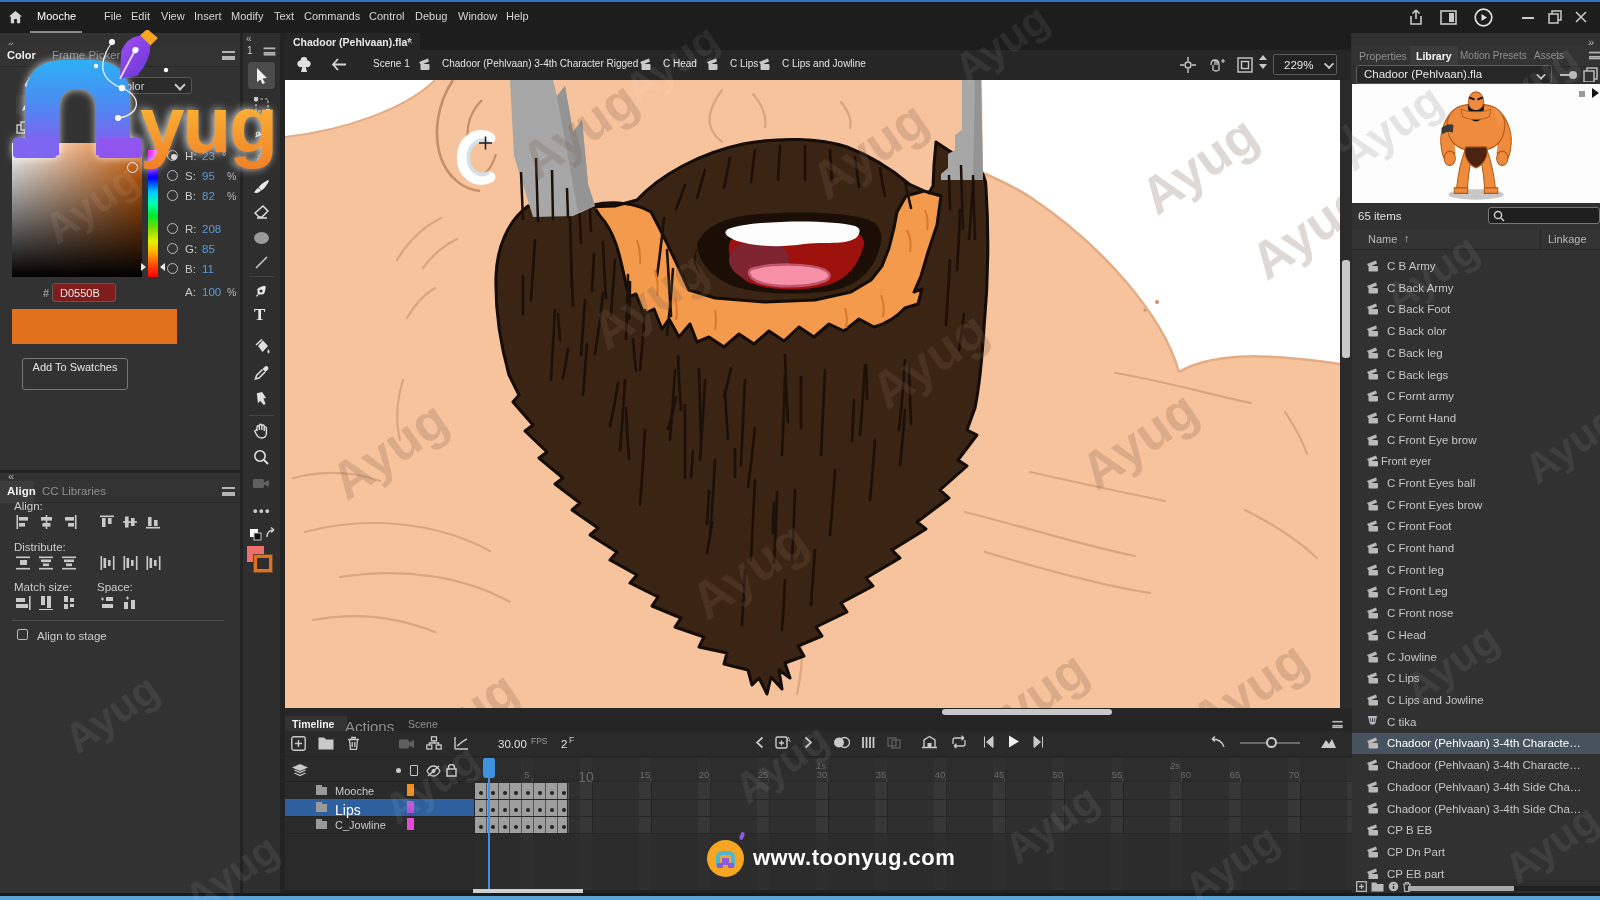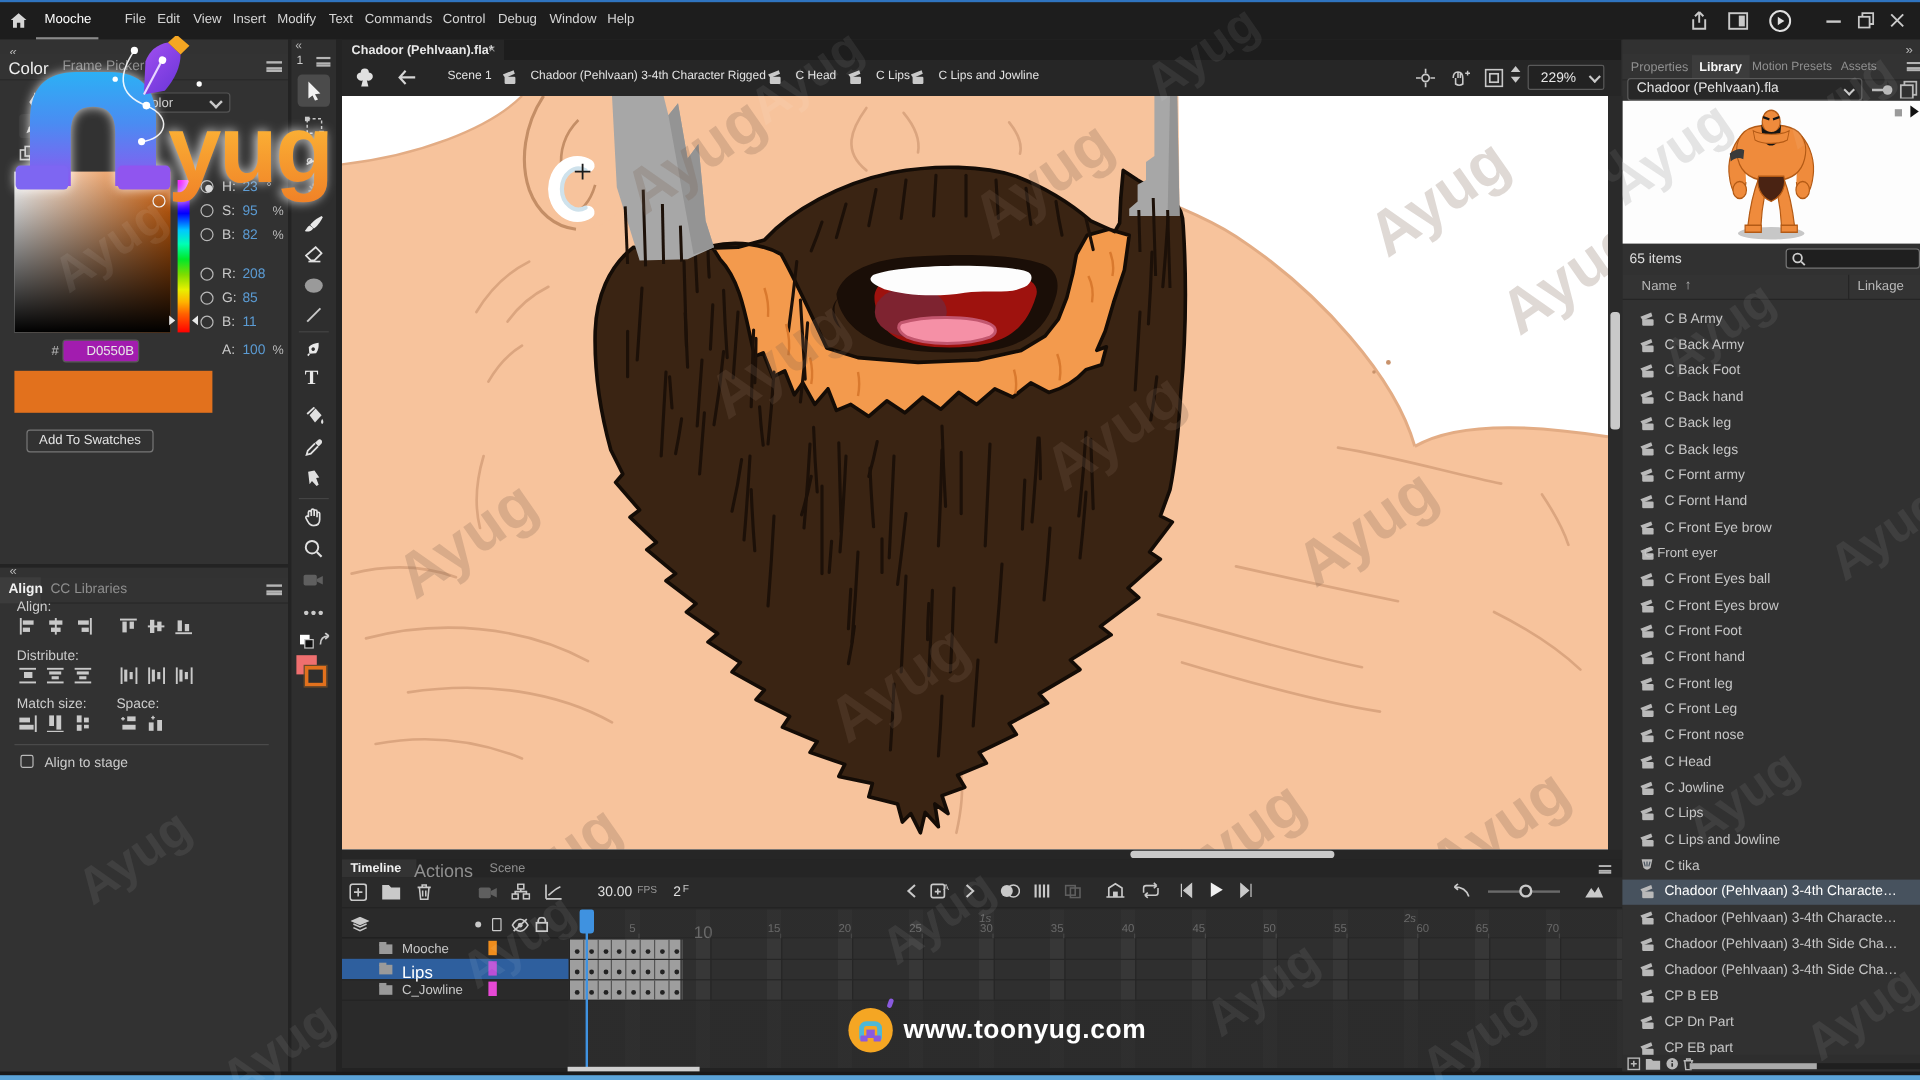--- a/index.html
+++ b/index.html
@@ -64,21 +64,21 @@
     </svg>
   <svg class="abs" style="left:1575px;top:9px" width="12" height="12" viewBox="0 0 12 12">
       <path d="M1 1 L11 11 M11 1 L1 11" stroke="#c9c9c9" stroke-width="1.6"></path>
     </svg>
 </div>
 
 <div class="abs" id="leftcol">
 
   <div class="abs" style="left:8px;top:5px;color:#b5b5b5;font-size:11px;letter-spacing:-1px">«</div>
   <div class="abs" style="left:0px;top:12px;width:240px;height:22px;background:#333;border-bottom:1px solid #292929"></div>
-  <div class="abs" style="left:7px;top:16px;color:#f0f0f0;font-size:14px;font-weight:normal">Color</div>
+  <div class="abs" style="left:7px;top:16px;color:#f0f0f0;font-size:11px;font-weight:bold">Color</div>
   <div class="abs" style="left:52px;top:16px;color:#8f8f8f;font-size:11.5px">Frame Picker</div>
   <div class="abs hamb" style="left:222px;top:18px"></div>
 
   <svg class="abs" style="left:20px;top:44px" width="18" height="16" viewBox="0 0 18 16">
       <path d="M5 8 L9 2 L15 8 L9 14 Z M9 2 L9 0" fill="#cfcfcf" stroke="#cfcfcf"></path>
       <path d="M16 10 q2 3 0 4 q-2 -1 0 -4" fill="#cfcfcf"></path>
     </svg>
   <div class="abs" style="left:93px;top:44px;width:99px;height:17px;background:#2a2a2a;border:1px solid #555;border-radius:3px"></div>
   <div class="abs" style="left:126px;top:47px;color:#ccc;font-size:11px">olor</div>
   <div class="abs chev" style="left:176px;top:48px"></div>
@@ -118,23 +118,23 @@
     <div class="abs" style="left:185px;top:210px;color:#c9c9c9;font-size:11.5px">G:</div>
     <div class="abs" style="left:202px;top:210px;color:#5b9bd3;font-size:11.5px">85</div>
     <div class="abs" style="left:167px;top:230px;width:11px;height:11px;border:1.5px solid #b9b9b9;border-radius:50%"></div>
     <div class="abs" style="left:185px;top:230px;color:#c9c9c9;font-size:11.5px">B:</div>
     <div class="abs" style="left:202px;top:230px;color:#5b9bd3;font-size:11.5px">11</div>
     <div class="abs" style="left:185px;top:253px;color:#c9c9c9;font-size:11.5px">A:</div>
     <div class="abs" style="left:202px;top:253px;color:#5b9bd3;font-size:11.5px">100</div>
     <div class="abs" style="left:227px;top:253px;color:#b9b9b9;font-size:10.5px">%</div>
 
   <div class="abs" style="left:43px;top:254px;color:#bbb;font-size:11px">#</div>
-  <div class="abs" style="left:52px;top:250px;width:64px;height:19px;background:#a21caf;border:1px solid #5a5a5a;border-radius:3px;color:#e8e8e8;font-size:11px;line-height:18px;padding-left:19px">D0550B</div>
+  <div class="abs" style="left:52px;top:250px;width:64px;height:19px;background:#7f1d1d;border:1px solid #5a5a5a;border-radius:3px;color:#e8e8e8;font-size:11px;line-height:18px;padding-left:7px">D0550B</div>
   <div class="abs" style="left:12px;top:276px;width:165px;height:35px;background:#e2711d"></div>
-  <div class="abs" style="left:22px;top:325px;width:106px;height:19px;border:1px solid #777;border-radius:3px;color:#e3e3e3;font-size:11px;text-align:center;line-height:17px">Add To Swatches</div>
+  <div class="abs" style="left:22px;top:325px;width:106px;height:32px;border:1px solid #777;border-radius:3px;color:#e3e3e3;font-size:11px;text-align:center;line-height:17px">Add To Swatches</div>
   <div class="abs sep" style="left:0;top:437px;width:240px;height:3px"></div>
 
   <div class="abs" style="left:8px;top:437px;color:#b5b5b5;font-size:11px">«</div>
   <div class="abs" style="left:0px;top:448px;width:240px;height:22px;background:#333;border-bottom:1px solid #292929"></div>
   <div class="abs" style="left:0px;top:448px;width:34px;height:22px;background:#3c3c3c"></div>
   <div class="abs" style="left:7px;top:452px;color:#f0f0f0;font-size:11.5px;font-weight:bold">Align</div>
   <div class="abs" style="left:42px;top:452px;color:#8f8f8f;font-size:11.5px">CC Libraries</div>
   <div class="abs hamb" style="left:222px;top:454px"></div>
   <div class="abs" style="left:14px;top:467px;color:#ccc;font-size:11.5px">Align:</div>
   <svg class="abs" style="left:16px;top:482px" width="15" height="14" viewBox="0 0 15 14">
@@ -886,21 +886,21 @@
     <div class="abs" style="left:35px;top:249px;color:#c6c6c6;font-size:11.5px;white-space:nowrap">C Back Army</div>
     <svg class="abs" style="left:14px;top:269px" width="15" height="13" viewBox="0 0 15 13">
       <path d="M1 5 L10 1.5 L11 4.5 L3 8 Z" fill="#b9b9b9"></path>
       <rect x="2.5" y="7" width="9.5" height="5.5" rx="1" fill="#b9b9b9"></rect>
     </svg>
     <div class="abs" style="left:35px;top:270px;color:#c6c6c6;font-size:11.5px;white-space:nowrap">C Back Foot</div>
     <svg class="abs" style="left:14px;top:291px" width="15" height="13" viewBox="0 0 15 13">
       <path d="M1 5 L10 1.5 L11 4.5 L3 8 Z" fill="#b9b9b9"></path>
       <rect x="2.5" y="7" width="9.5" height="5.5" rx="1" fill="#b9b9b9"></rect>
     </svg>
-    <div class="abs" style="left:35px;top:292px;color:#c6c6c6;font-size:11.5px;white-space:nowrap">C Back hand</div>
+    <div class="abs" style="left:35px;top:292px;color:#c6c6c6;font-size:11.5px;white-space:nowrap">C Back olor</div>
     <svg class="abs" style="left:14px;top:313px" width="15" height="13" viewBox="0 0 15 13">
       <path d="M1 5 L10 1.5 L11 4.5 L3 8 Z" fill="#b9b9b9"></path>
       <rect x="2.5" y="7" width="9.5" height="5.5" rx="1" fill="#b9b9b9"></rect>
     </svg>
     <div class="abs" style="left:35px;top:314px;color:#c6c6c6;font-size:11.5px;white-space:nowrap">C Back leg</div>
     <svg class="abs" style="left:14px;top:334px" width="15" height="13" viewBox="0 0 15 13">
       <path d="M1 5 L10 1.5 L11 4.5 L3 8 Z" fill="#b9b9b9"></path>
       <rect x="2.5" y="7" width="9.5" height="5.5" rx="1" fill="#b9b9b9"></rect>
     </svg>
     <div class="abs" style="left:35px;top:336px;color:#c6c6c6;font-size:11.5px;white-space:nowrap">C Back legs</div>

